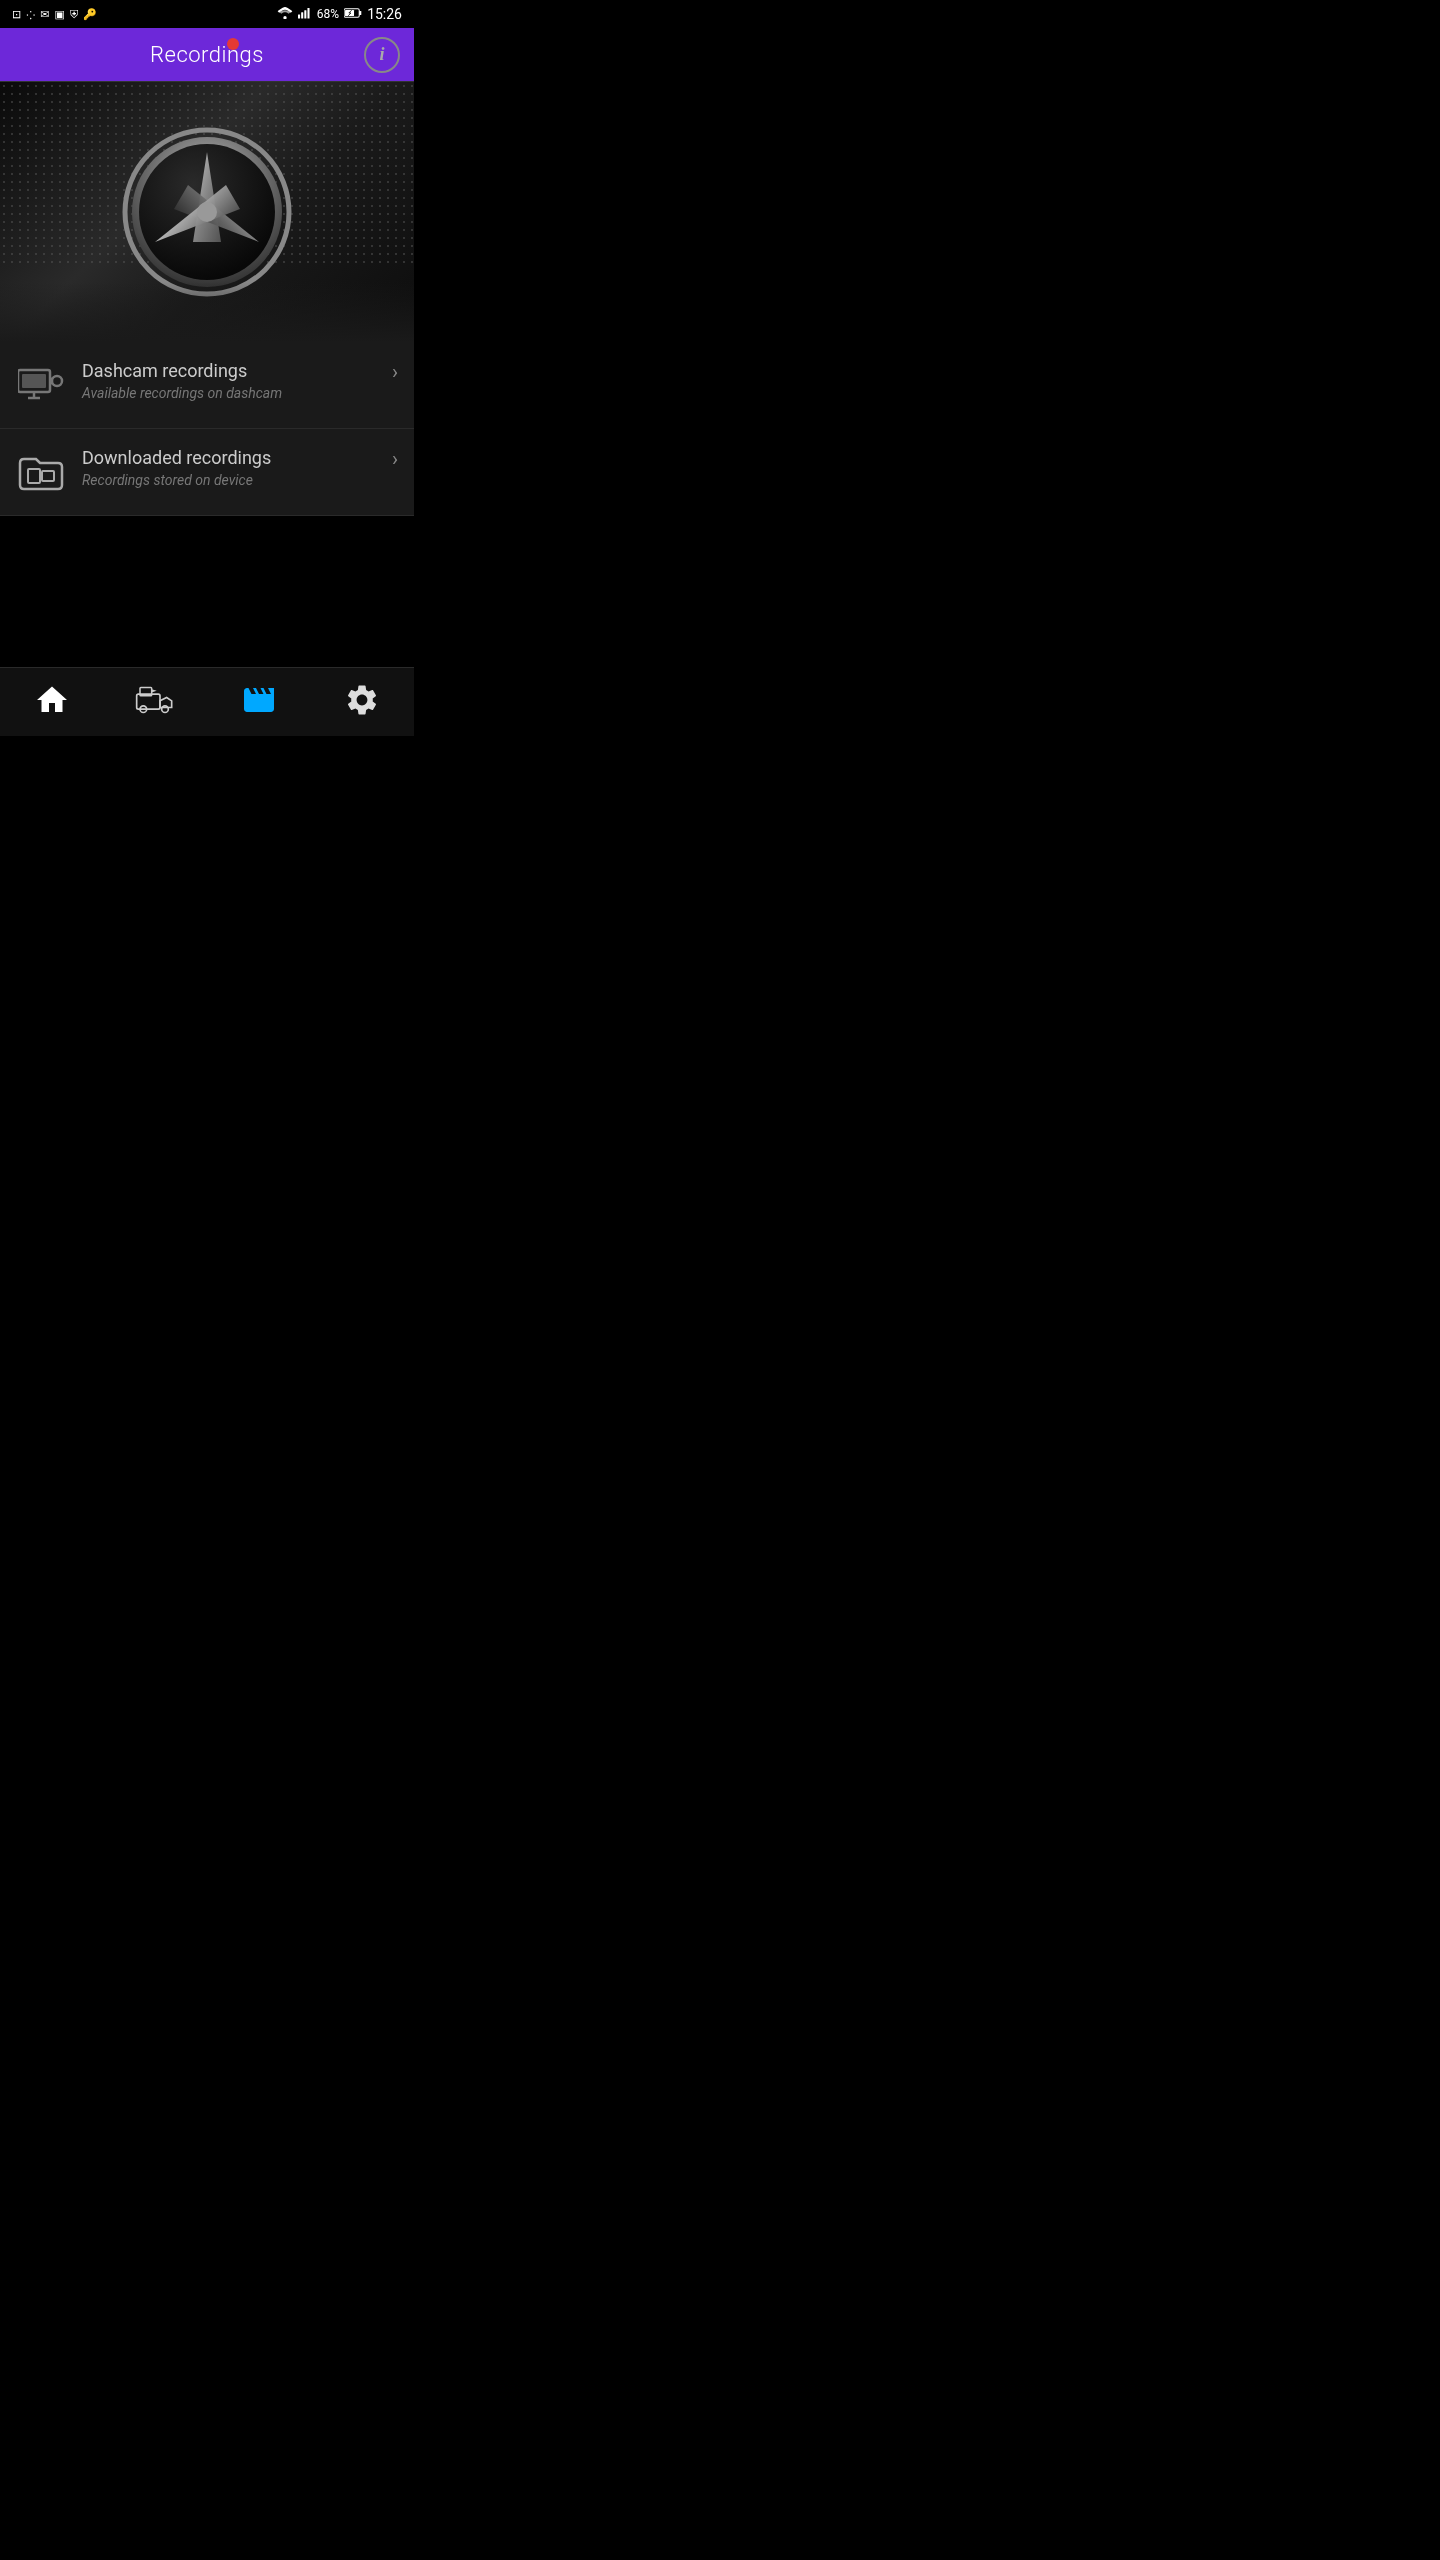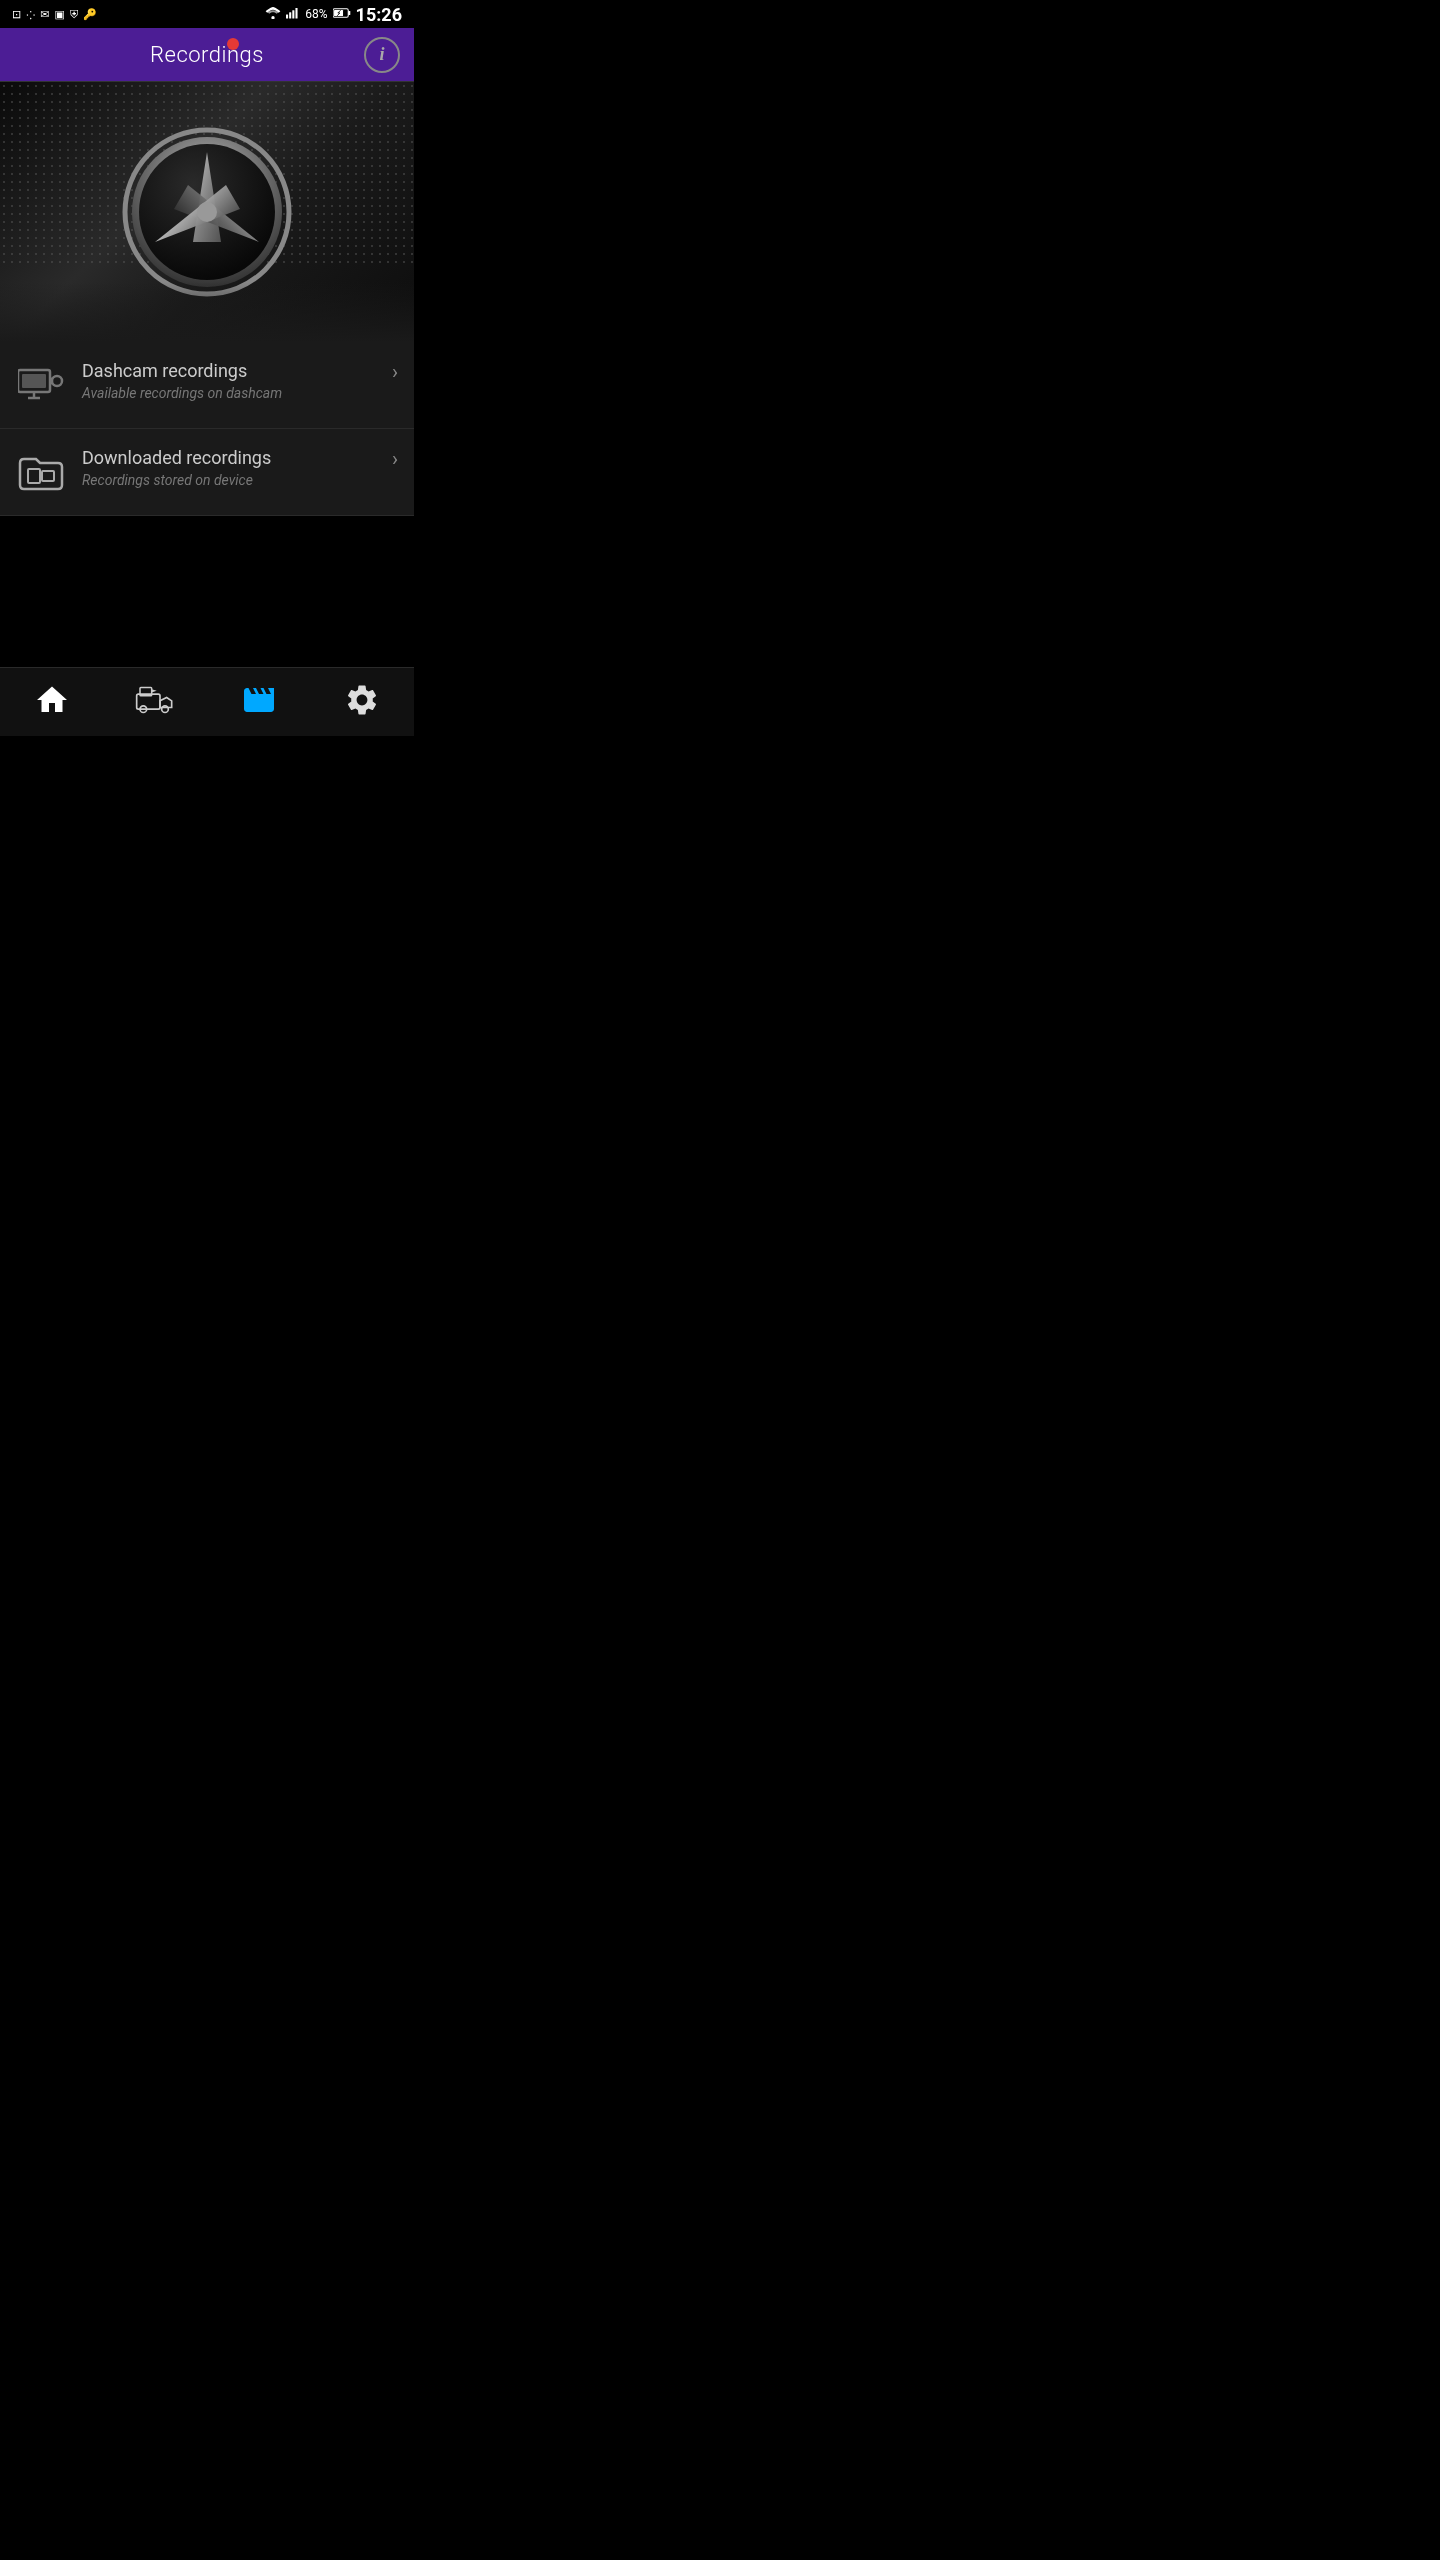--- a/index.html
+++ b/index.html
@@ -46,21 +46,21 @@
       color: #fff;
     }
 
     .status-icon {
       font-size: 11px;
       color: #fff;
     }
 
     
     .header {
-      background: #4c1d95;
+      background: #6d28d9;
       display: flex;
       align-items: center;
       justify-content: center;
       padding: 14px 16px;
       position: relative;
       border-bottom: 1px solid #333;
       flex-shrink: 0;
     }
 
     .header-title {
@@ -292,21 +292,21 @@
     </span>
     <span>68%</span>
     <span>
       <svg width="18" height="12" viewBox="0 0 26 16" fill="white">
         <rect x="0" y="2" width="22" height="12" rx="2" stroke="white" stroke-width="1.5" fill="none"></rect>
         <rect x="22" y="5" width="3" height="6" rx="1" fill="white"></rect>
         <rect x="1.5" y="3.5" width="13" height="9" rx="1" fill="white"></rect>
         <path d="M11 4l-4 4h3l-4 4" stroke="black" stroke-width="1.2" fill="none"></path>
       </svg>
     </span>
-    <span style="font-size:18px;font-weight:700;">15:26</span>
+    <span style="font-size:14px;font-weight:400;">15:26</span>
   </div>
 </div>
 
 <div class="header">
   <div class="recording-dot"></div>
   <h1 class="header-title">Recordings</h1>
   <div class="info-button">i</div>
 </div>
 
 <div class="hero-image">

